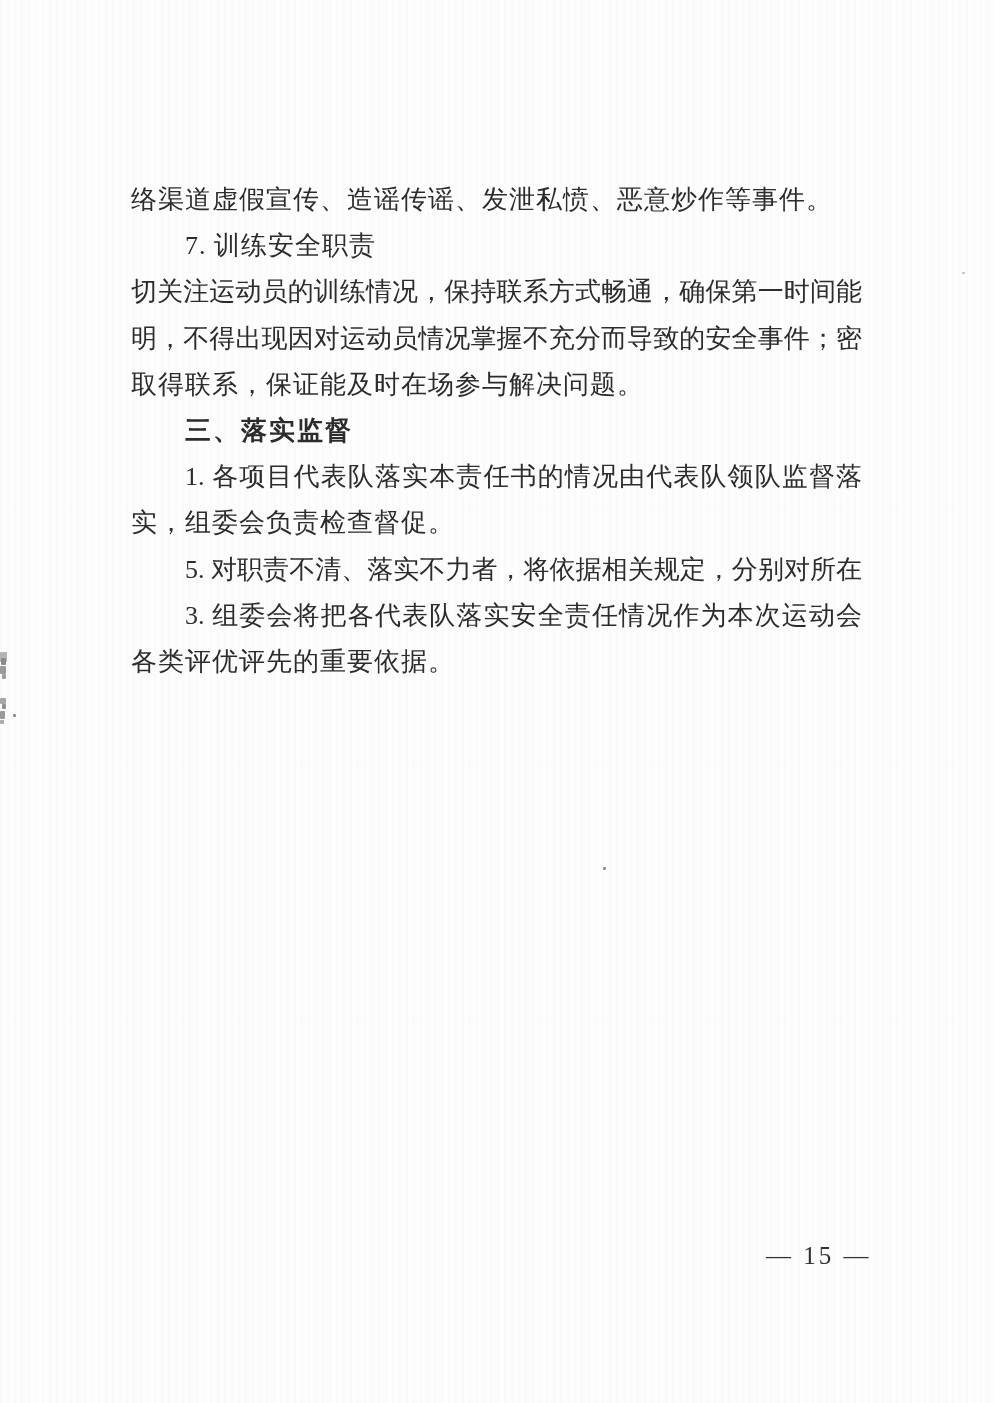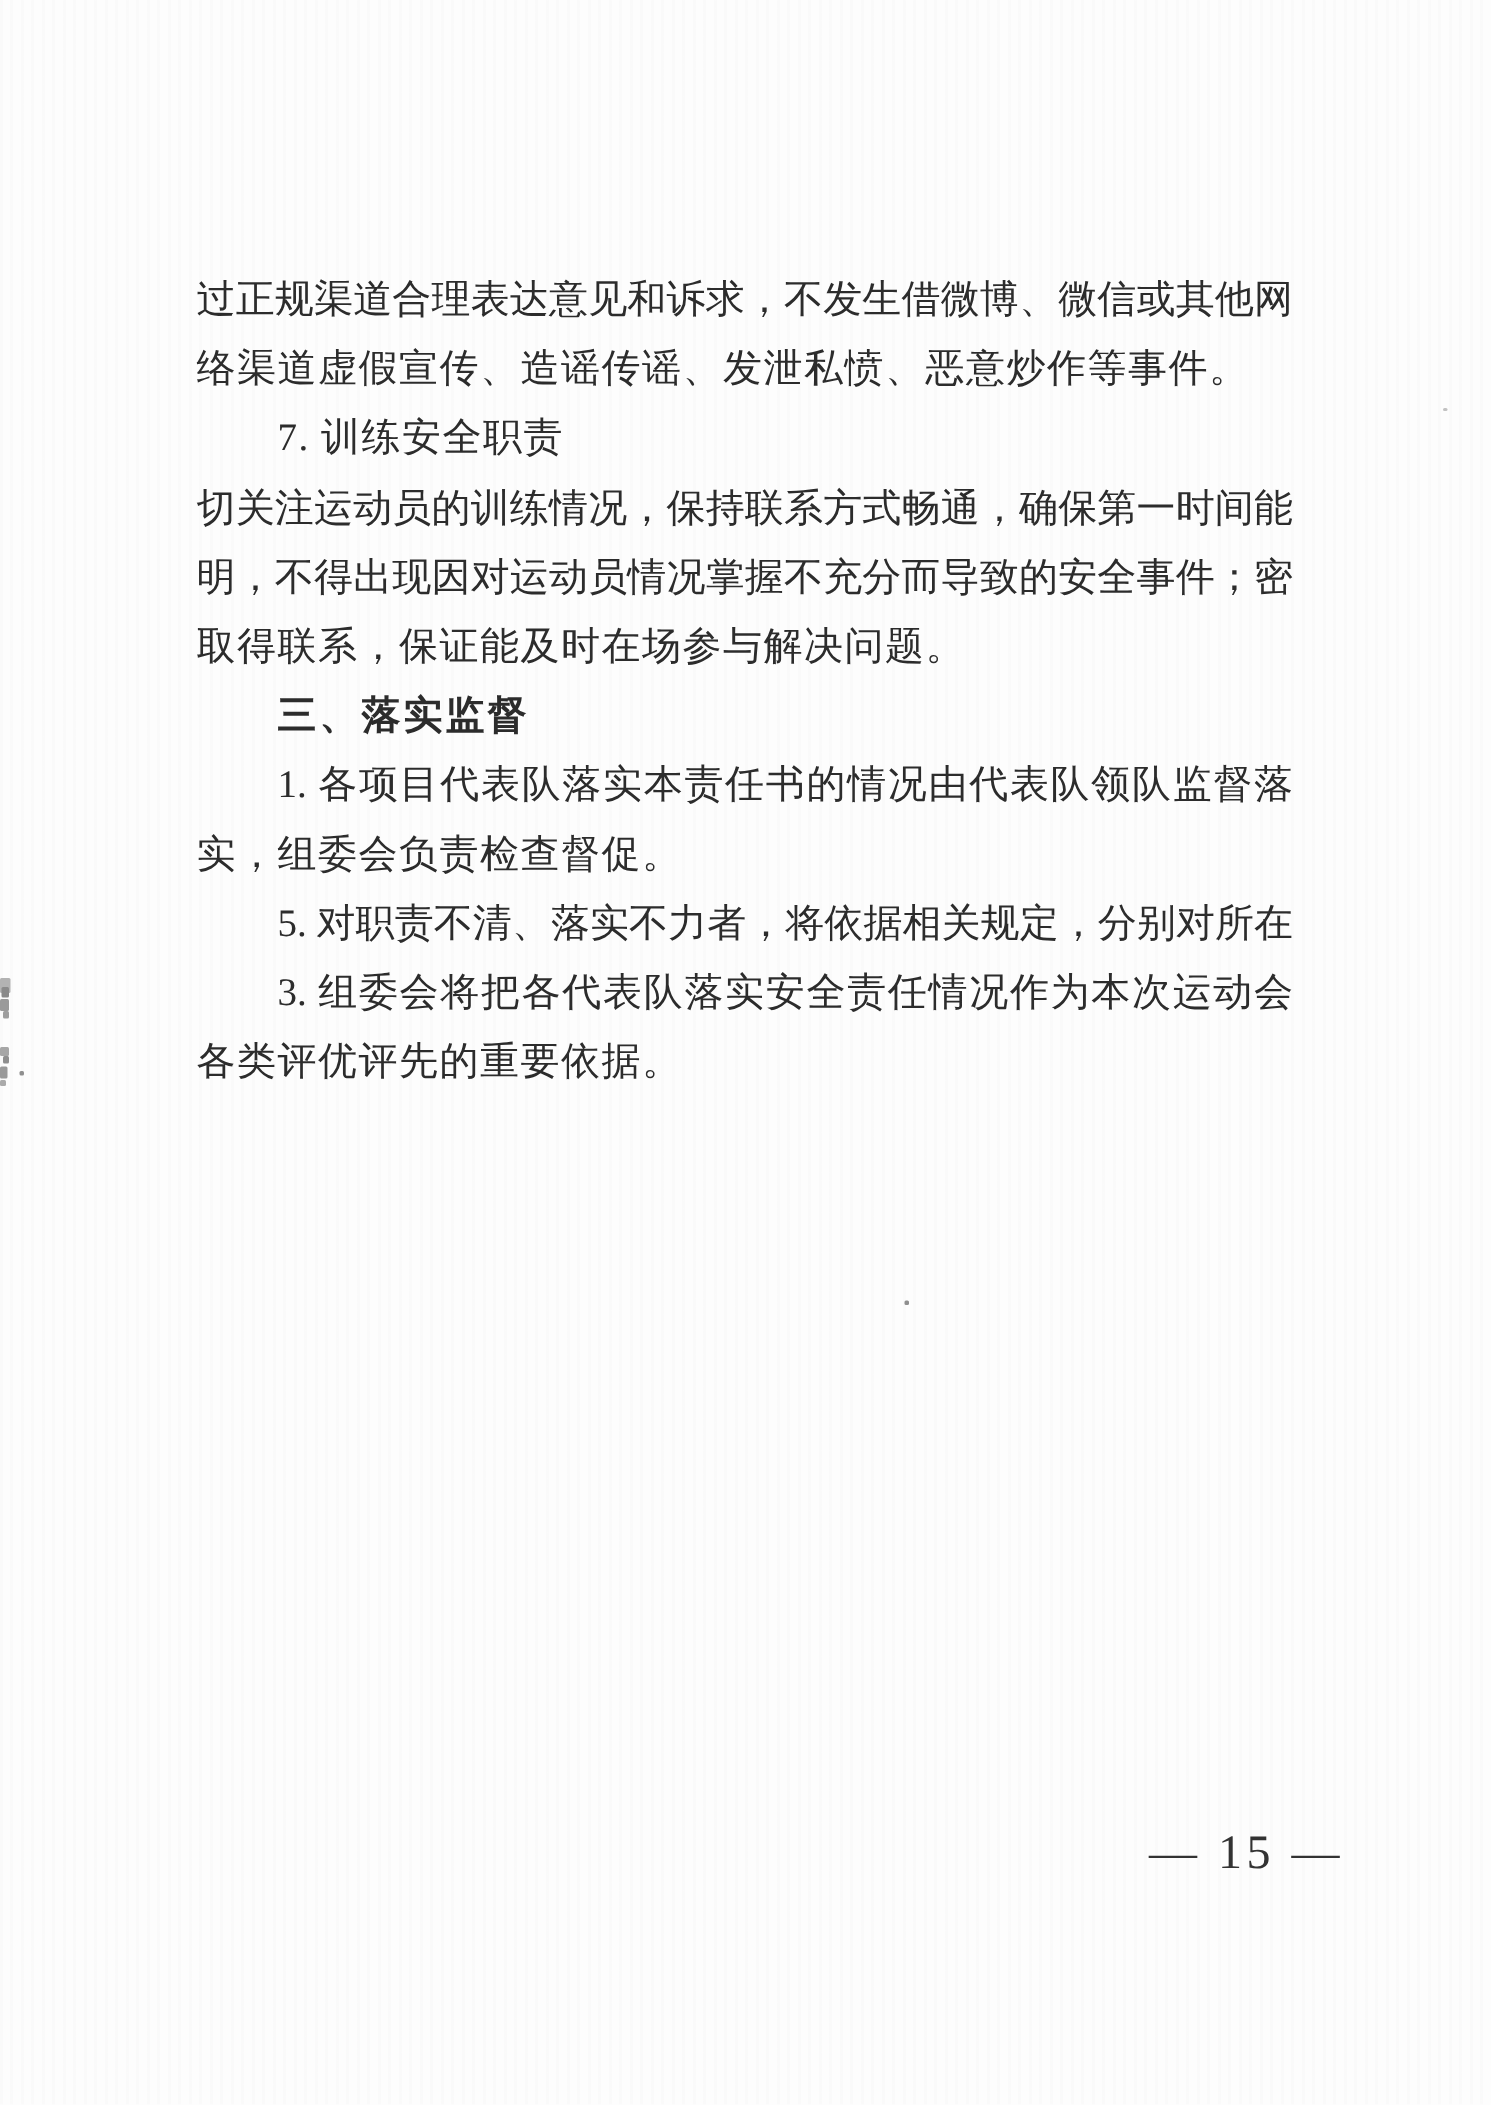--- a/index.html
+++ b/index.html
@@ -42,22 +42,22 @@
     text-align-last: justify;
   }
   
   .line.in { text-indent: 54px; }
   
   .line.last { letter-spacing: 1px; }
   .line.b { font-weight: 700; letter-spacing: 2px; }
   .footer-page-number {
     position: absolute;
     left: 766px;
-    top: 1216px;
-    font-size: 32px;
+    top: 1242px;
+    font-size: 25px;
     letter-spacing: 3px;
     color: #333333;
     white-space: nowrap;
   }
   
   .speck { position: absolute; border-radius: 1px; }
   .s1  { left: 0px;   top: 652px; width: 7px; height: 10px; background: #b3b3b3; }
   .s2  { left: 1px;   top: 658px; width: 5px; height: 7px;  background: #8a8a8a; }
   .s3  { left: 0px;   top: 666px; width: 6px; height: 8px;  background: #9a9a9a; }
   .s4  { left: 2px;   top: 674px; width: 4px; height: 5px;  background: #9e9e9e; }
@@ -68,21 +68,20 @@
   .s9  { left: 0px;   top: 720px; width: 4px; height: 4px;  background: #ababab; }
   .s10 { left: 603px; top: 867px; width: 3px; height: 3px;  background: #8f8f8f; }
   .s11 { left: 962px; top: 272px; width: 3px; height: 2px;  background: #c2c2c2; }
 </style>
 </head>
 <body>
 
 <div class="page">
 
   <div class="doc-text">
-    <div class="line j">过正规渠道合理表达意见和诉求，不发生借微博、微信或其他网</div>
     <div class="line last">络渠道虚假宣传、造谣传谣、发泄私愤、恶意炒作等事件。</div>
     <div class="line in last">7. 训练安全职责</div>
     <div class="line j">切关注运动员的训练情况，保持联系方式畅通，确保第一时间能</div>
     <div class="line j">明，不得出现因对运动员情况掌握不充分而导致的安全事件；密</div>
     <div class="line last">取得联系，保证能及时在场参与解决问题。</div>
     <div class="line in last b">三、落实监督</div>
     <div class="line in j">1. 各项目代表队落实本责任书的情况由代表队领队监督落</div>
     <div class="line last">实，组委会负责检查督促。</div>
     <div class="line in j">5. 对职责不清、落实不力者，将依据相关规定，分别对所在</div>
     <div class="line in j">3. 组委会将把各代表队落实安全责任情况作为本次运动会</div>

